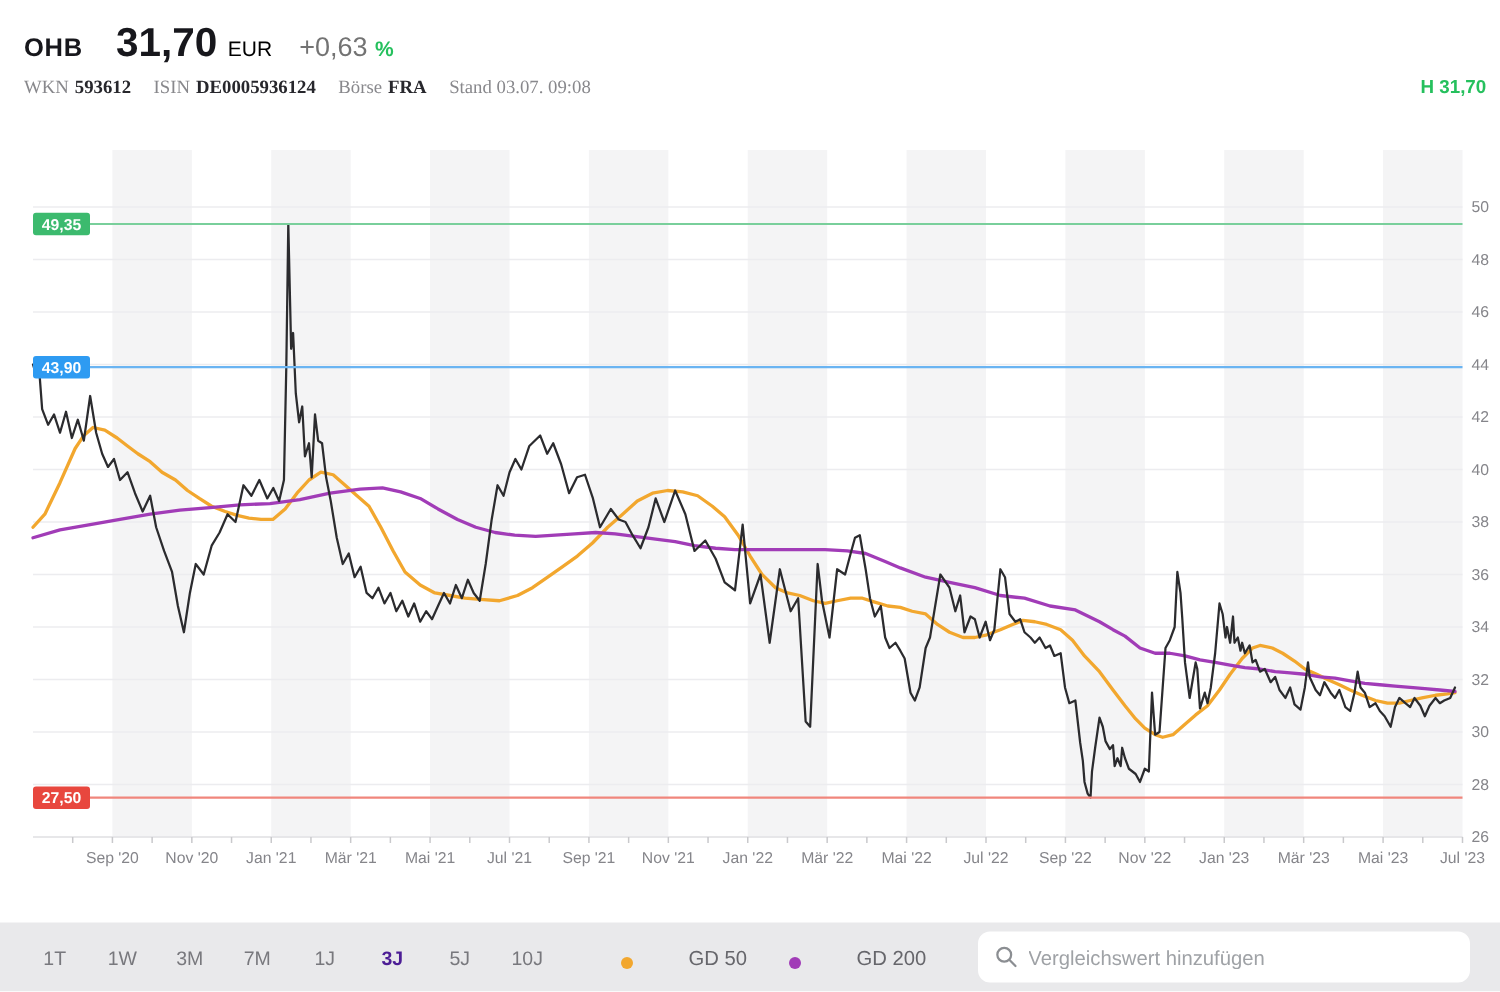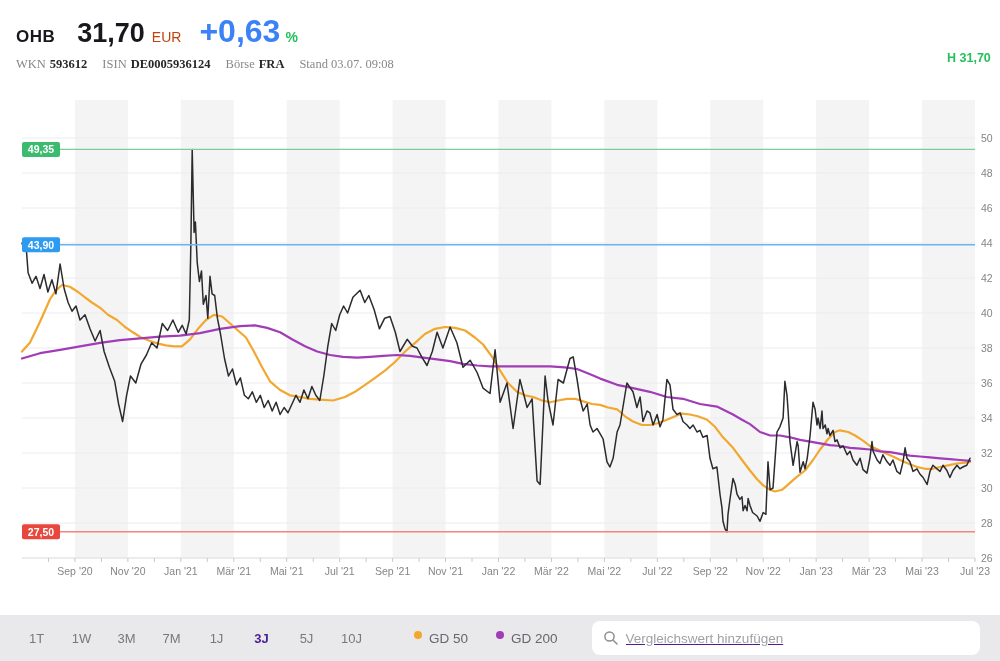--- a/index.html
+++ b/index.html
@@ -6,22 +6,22 @@
   body{
     position:relative;width:1000px;height:661px;overflow:hidden;background:#fff;
     font-family:"Liberation Sans","DejaVu Sans",sans-serif;
     -webkit-font-smoothing:antialiased;
   }
   
   .header{position:absolute;top:0;left:0;right:0;height:80px;padding:13px 0 0 16px;box-sizing:border-box;}
   .row1{display:flex;align-items:baseline;}
   .symbol{font-size:17px;font-weight:700;color:#17171c;letter-spacing:.5px;}
   .price{font-size:27px;font-weight:700;color:#17171c;margin-left:22px;}
-  .currency{font-size:14px;color:#c2410c;margin-left:7px;}
-  .change{font-size:32px;font-weight:700;color:#3b82f6;margin-left:18px;}
+  .currency{font-size:14px;color:#000000;margin-left:7px;}
+  .change{font-size:18px;font-weight:400;color:#737373;margin-left:18px;}
   .change-unit{font-size:14px;font-weight:700;color:#25c05d;margin-left:5px;}
   .row2{display:flex;align-items:baseline;margin-top:7px;font-size:12.5px;color:#88888c;font-family:Liberation Serif, serif;}
   .row2 .pair{margin-right:15px;}
   .row2 b{color:#27272c;font-weight:700;margin-left:4px;}
   .row2 .stand{color:#88888c;}
   .hi-lo{position:absolute;top:51px;left:918px;font-size:12.5px;font-weight:700;white-space:nowrap;}
   .hi{color:#25c05d;padding-left:29px;}
   .lo{color:#ef4d41;margin-left:8px;}
   
   #chart{position:absolute;top:0;left:0;}
@@ -30,28 +30,28 @@
   .toolbar{
     position:absolute;left:0;right:0;bottom:0;height:46px;background:#e9e9eb;
     display:flex;align-items:center;padding:0 10px 0 14px;box-sizing:border-box;
   }
   .period{
     background:none;border:none;font-family:inherit;font-size:13px;color:#78787d;
     width:45px;padding:0;text-align:center;cursor:pointer;line-height:39px;height:39px;
   }
   .period.active{color:#4c1d95;font-weight:700;}
   .legend{display:flex;align-items:center;margin-left:40px;}
-  .legend-item{display:flex;align-items:flex-start;margin-right:28px;cursor:pointer;}
+  .legend-item{display:flex;align-items:flex-end;margin-right:28px;cursor:pointer;gap:30px;}
   .legend-dot{width:8px;height:8px;border-radius:50%;margin-right:7px;background:#999;}
   .legend-label{font-size:13.5px;color:#66666b;}
   .search-wrap{position:relative;flex:1;margin-left:6px;margin-right:10px;height:34px;}
   .search-wrap svg{position:absolute;left:11px;top:9px;}
   .search-input{
     width:100%;height:34px;box-sizing:border-box;border:none;border-radius:8px;background:#fff;
-    padding:0 10px 0 34px;font-family:inherit;font-size:13.5px;color:#4c1d95;outline:none;text-decoration:underline;
+    padding:0 10px 0 34px;font-family:inherit;font-size:13.5px;color:#4c1d95;outline:none;
   }
   .search-input::placeholder{color:#9fa2a6;}
 </style>
 </head>
 <body>
 
 <svg id="chart" width="1000" height="618" viewBox="0 0 1000 618">
     <rect x="74.94444444444444" y="100" width="52.94444444444444" height="458" fill="#f4f4f5"></rect>
     <rect x="180.83333333333334" y="100" width="52.94444444444443" height="458" fill="#f4f4f5"></rect>
     <rect x="286.72222222222223" y="100" width="52.94444444444446" height="458" fill="#f4f4f5"></rect>

